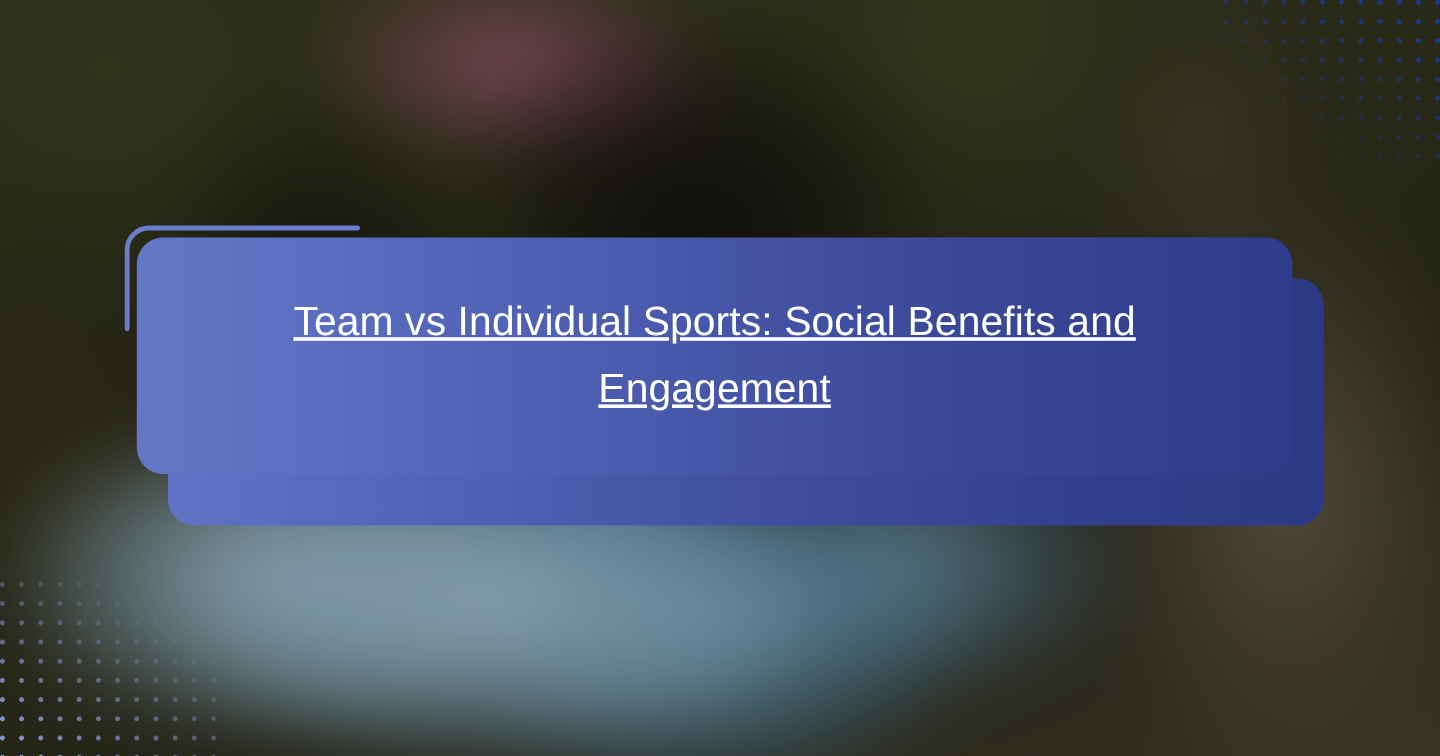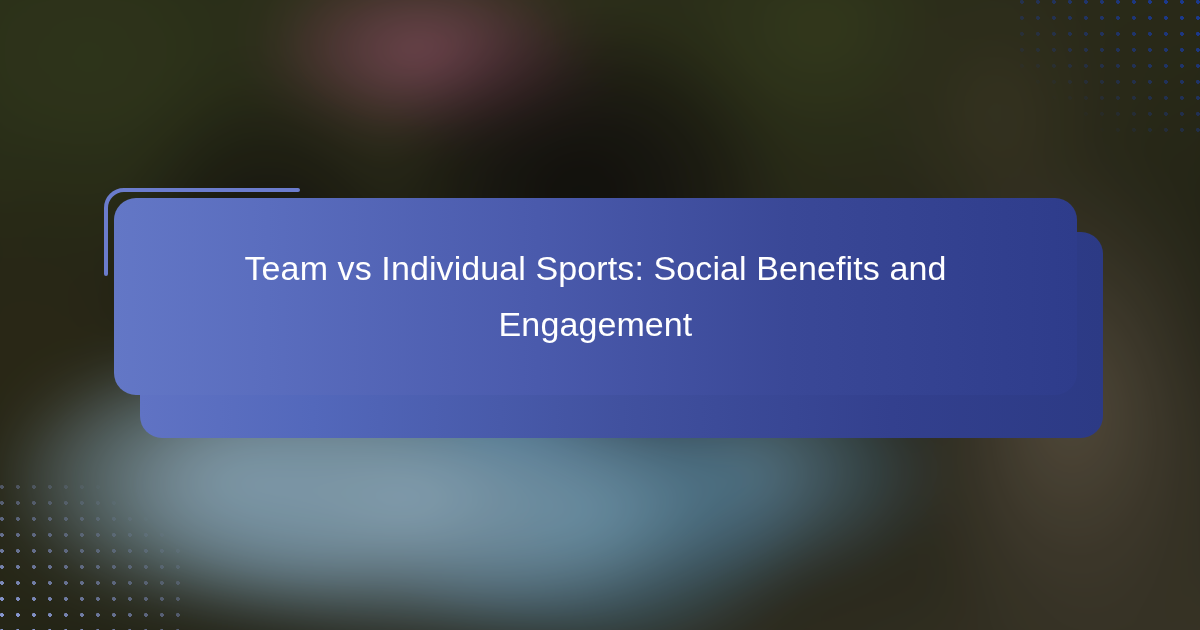--- a/index.html
+++ b/index.html
@@ -119,20 +119,21 @@
   .title {
     margin: 0;
     width: 820px;
     text-align: center;
     color: #ffffff;
     font-size: 34px;
     font-weight: 400;
     line-height: 1.62;
     letter-spacing: 0.1px;
     font-family: "Liberation Sans", sans-serif;
+    text-decoration: underline;
   }
 </style>
 </head>
 <body>
 
 <div id="stage">
 
   <div class="bg-photo"></div>
   <div class="bg-darken"></div>
 

